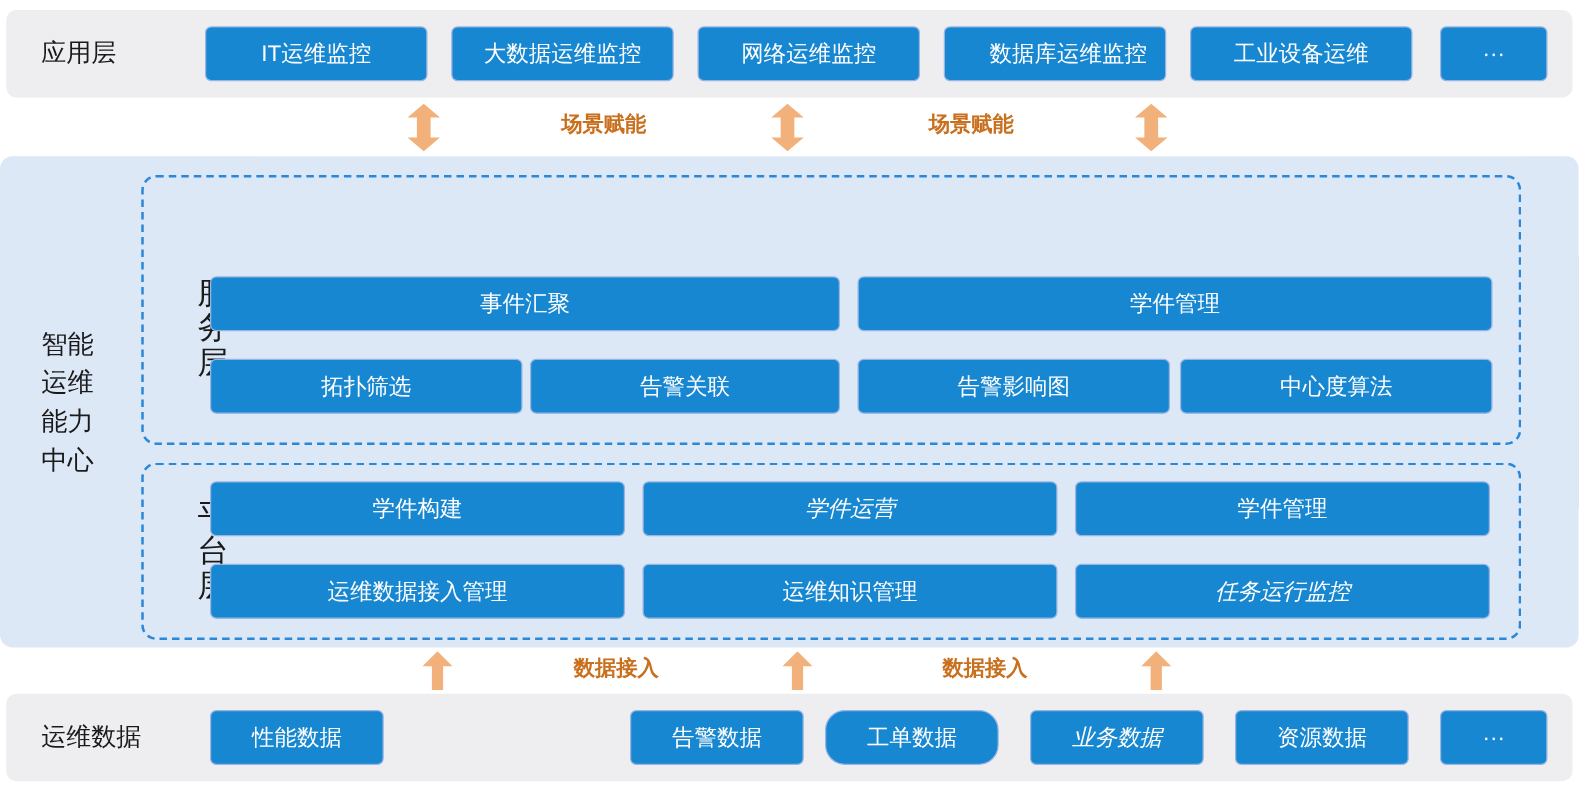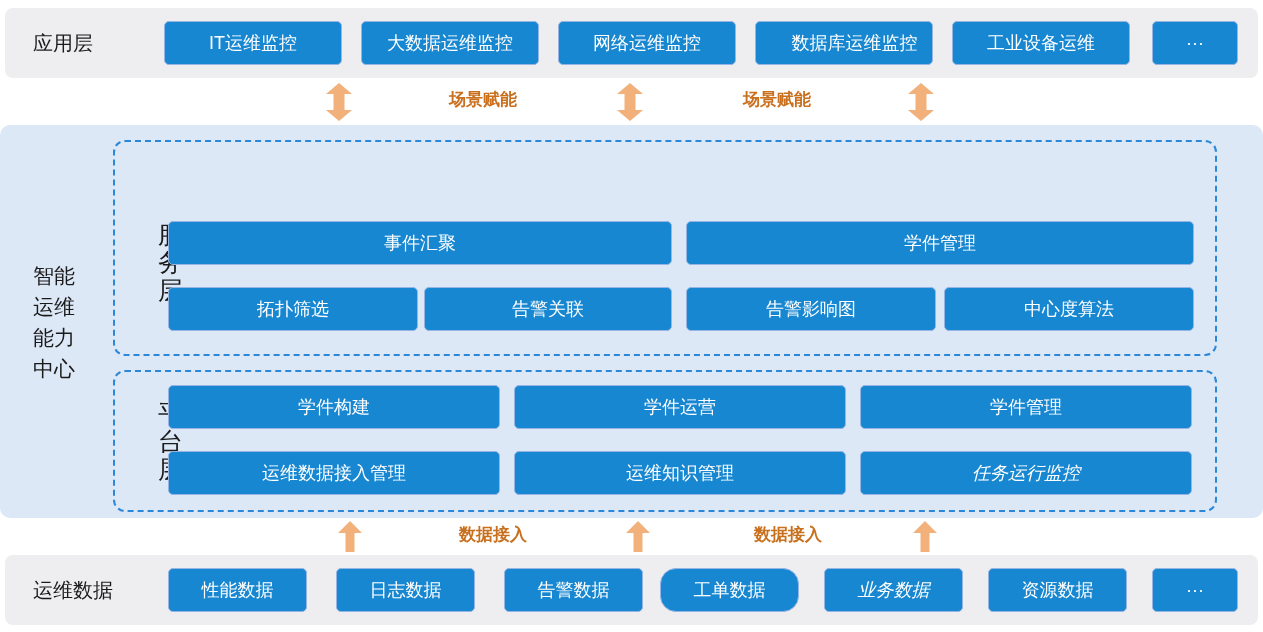--- a/index.html
+++ b/index.html
@@ -122,41 +122,40 @@
   <div class="node" style="left:168px; top:221px; width:504px;">事件汇聚</div>
   <div class="node" style="left:686px; top:221px; width:508px;">学件管理</div>
   <div class="node" style="left:424px; top:287px; width:248px;">告警关联</div>
   <div class="node" style="left:168px; top:287px; width:250px;">拓扑筛选</div>
   <div class="node" style="left:686px; top:287px; width:250px;">告警影响图</div>
   <div class="node" style="left:944px; top:287px; width:250px;">中心度算法</div>
 
   <div class="dashed-group" style="left:113px; top:370px; width:1104px; height:142px;"></div>
   <div class="vlabel" style="left:126px; top:399px;">平台层</div>
   <div class="node" style="left:168px; top:385px; width:332px;">学件构建</div>
-  <div class="node" style="left:514px; top:385px; width:332px;">学件运营</div>
+  <div class="node" style="left:514px; top:385px; width:332px;font-style:italic;">学件运营</div>
   <div class="node" style="left:860px; top:385px; width:332px;">学件管理</div>
   <div class="node" style="left:168px; top:451px; width:332px;">运维数据接入管理</div>
   <div class="node" style="left:514px; top:451px; width:332px;">运维知识管理</div>
   <div class="node" style="left:860px; top:451px; width:332px;font-style:italic;">任务运行监控</div>
 
   <svg class="arrow" style="left:337px; top:521px;" width="26" height="31" viewBox="0 0 26 31">
     <polygon points="13,0 25,12 17.5,12 17.5,31 8.5,31 8.5,12 1,12" fill="#f2b07a"></polygon>
   </svg>
   <svg class="arrow" style="left:625px; top:521px;" width="26" height="31" viewBox="0 0 26 31">
     <polygon points="13,0 25,12 17.5,12 17.5,31 8.5,31 8.5,12 1,12" fill="#f2b07a"></polygon>
   </svg>
   <svg class="arrow" style="left:912px; top:521px;" width="26" height="31" viewBox="0 0 26 31">
     <polygon points="13,0 25,12 17.5,12 17.5,31 8.5,31 8.5,12 1,12" fill="#f2b07a"></polygon>
   </svg>
   <div class="arrow-label" style="left:459px; top:526px;">数据接入</div>
   <div class="arrow-label" style="left:754px; top:526px;">数据接入</div>
 
   <div class="band gray" style="left:5px; top:555px; width:1253px; height:70px;"></div>
   <div class="layer-label" style="left:33px; top:580px;">运维数据</div>
   <div class="node" style="left:168px; top:568px; width:139px;">性能数据</div>
-  <div class="node" style="left:336px; top:568px; width:139px;">日志数据</div>
   <div class="node" style="left:504px; top:568px; width:139px;">告警数据</div>
   <div class="node" style="left:660px; top:568px; width:139px;border-radius:16px;">工单数据</div>
   <div class="node" style="left:824px; top:568px; width:139px;font-style:italic;">业务数据</div>
   <div class="node" style="left:988px; top:568px; width:139px;">资源数据</div>
   <div class="node" style="left:1152px; top:568px; width:86px;">···</div>
 
 </div>
 
 </body></html>

